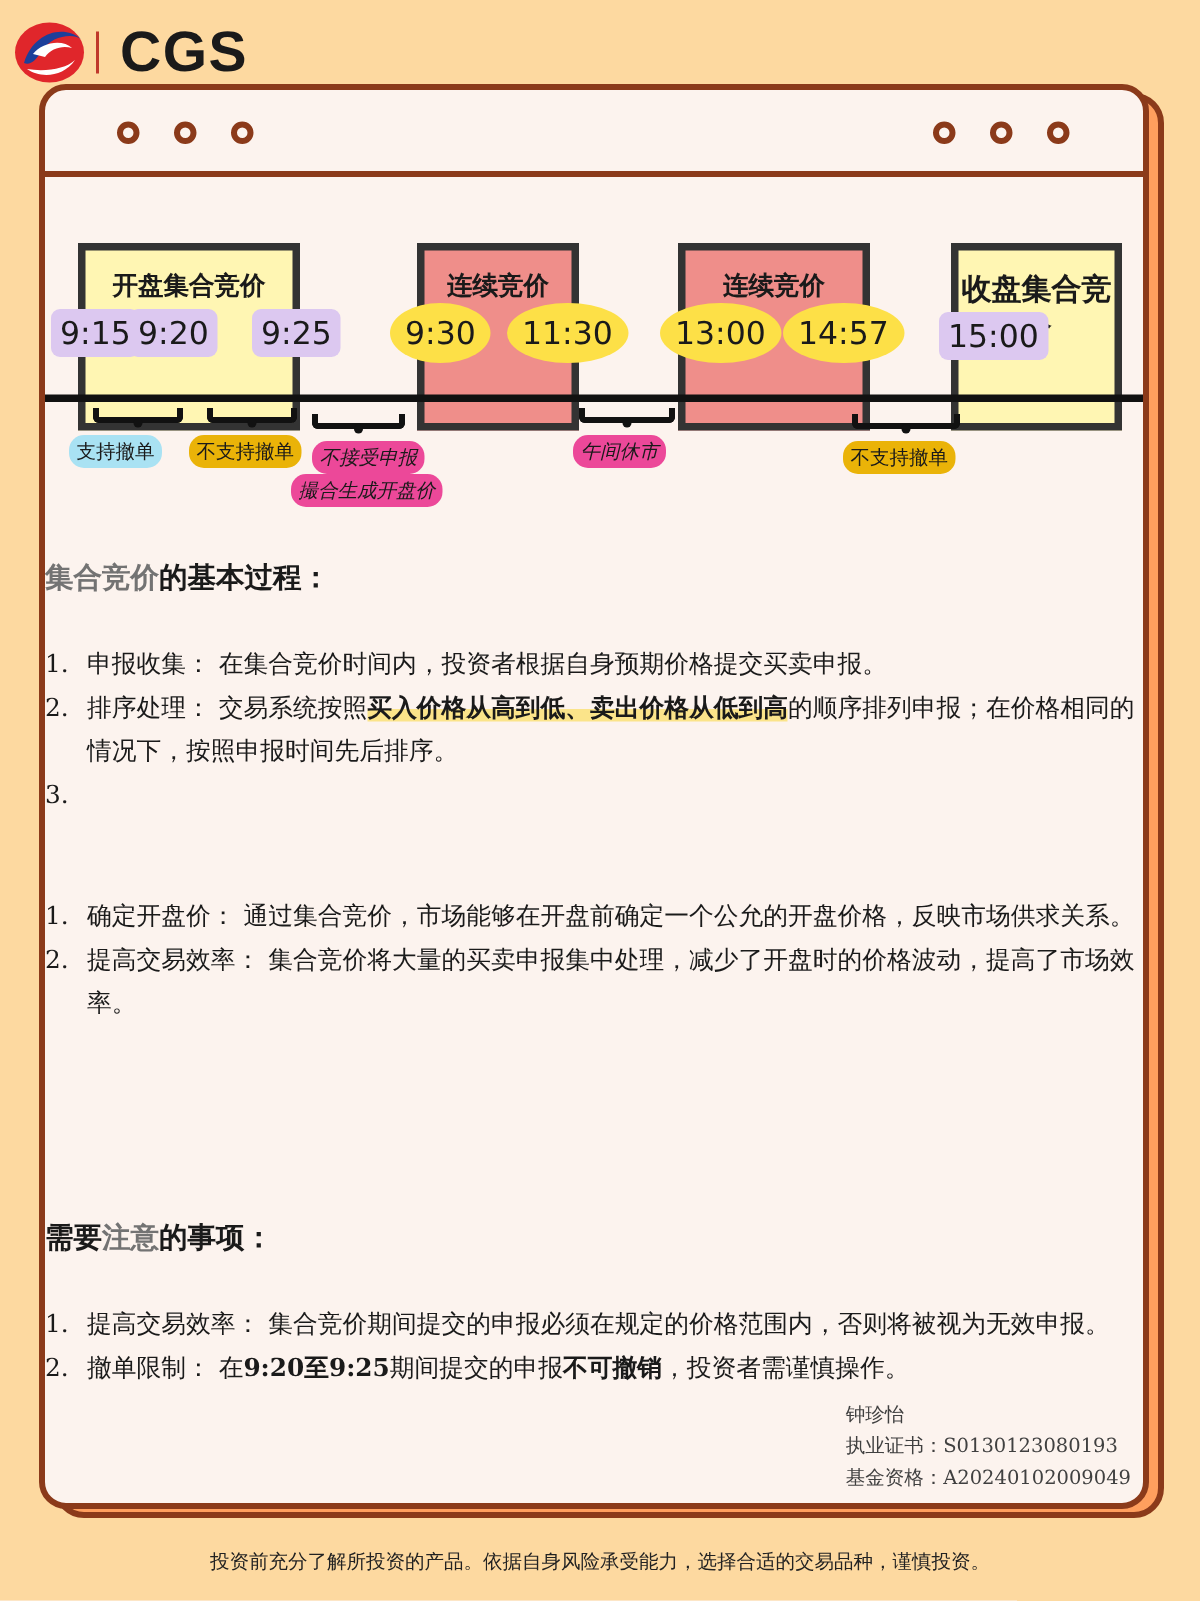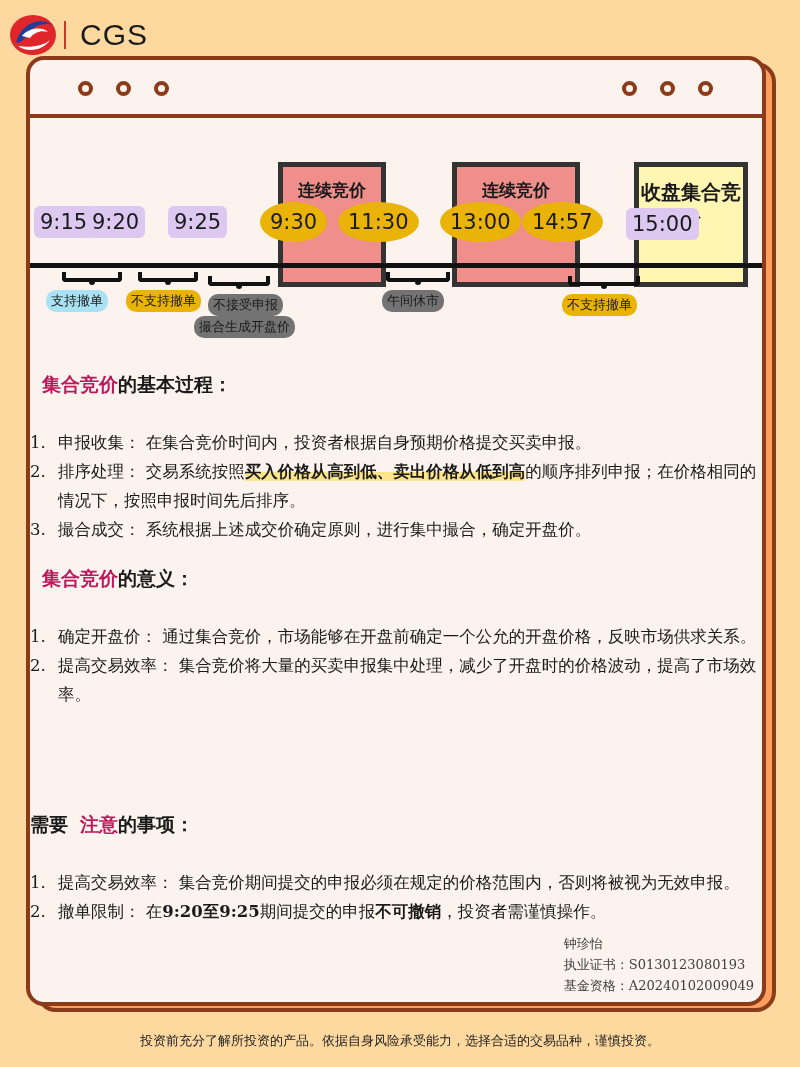--- a/index.html
+++ b/index.html
@@ -7,54 +7,54 @@
     width: 800px; height: 1067px; overflow: hidden;
     background: #fdd9a0;
     font-family: "DejaVu Sans", "Liberation Sans", sans-serif;
     position: relative;
     color: #1a1a1a;
   }
   .logo { position: absolute; left: 8px; top: 12px; display: flex; align-items: center; }
   .logo-mark { width: 50px; height: 46px; position: relative; }
   .logo-text { font-family: "Liberation Sans", sans-serif; font-weight: bold; font-size: 30px; color: #1a1a1a; margin-left: 8px; letter-spacing: 1px; }
   .logo-sep { display: inline-block; width: 2px; height: 28px; background: #c0392b; margin: 0 6px; vertical-align: middle; }
-  .logo-cgs { font-family: "Liberation Sans", sans-serif; font-weight: normal; font-size: 30px; }
+  .logo-cgs { font-family: "Liberation Sans", sans-serif; font-weight: bold; font-size: 38px; }
 
   .card-back {
     position: absolute; left: 36px; top: 62px; width: 740px; height: 950px;
     background: #ff9f5e; border: 4px solid #8b3a1a; border-radius: 20px;
   }
   .card {
     position: absolute; left: 26px; top: 56px; width: 740px; height: 950px;
     background: #fcf3ee; border: 4px solid #8b3a1a; border-radius: 18px;
     overflow: hidden;
   }
   .card-header { height: 58px; border-bottom: 4px solid #8b3a1a; position: relative; }
   .dot { position: absolute; top: 21px; width: 15px; height: 15px; border: 4px solid #8b3a1a; border-radius: 50%; background: #fcf3ee; }
 
   .tl { position: absolute; left: 0; top: 100px; width: 740px; height: 230px; }
   .box { position: absolute; border: 5px solid #333; }
   .box-yellow { background: #fff6b3; }
   .box-red { background: #ef8e8a; }
   .box-title { position: absolute; width: 100%; text-align: center; font-weight: bold; font-size: 17px; top: 12px; font-family: "DejaVu Serif", serif; }
   .time { position: absolute; font-size: 21px; font-family: "DejaVu Sans", sans-serif; padding: 4px 6px; }
   .t-purple { background: #dcc8f0; border-radius: 6px; }
-  .t-peach { background: #eab308; border-radius: 50%; padding: 8px 10px; }
+  .t-peach { background: #fde047; border-radius: 50%; padding: 8px 10px; }
   .axis { position: absolute; left: -12px; top: 103px; width: 766px; height: 5px; background: #111; }
   .arrow { position: absolute; left: 738px; top: 94px; width: 18px; height: 18px; border-right: 5px solid #111; border-top: 5px solid #111; transform: rotate(45deg); }
   .brace { position: absolute; height: 10px; border: 4px solid #111; border-top: none; border-radius: 0 0 4px 4px; }
   .brace::after { content: ""; position: absolute; left: 50%; bottom: -7px; width: 6px; height: 6px; background: #111; border-radius: 50%; transform: translateX(-50%); }
   .tag { position: absolute; font-size: 13px; padding: 2px 5px; border-radius: 10px; font-family: "DejaVu Serif", serif; white-space: nowrap; }
   .tag-blue { background: #a9e2f3; }
   .tag-pink { background: #eab308; }
-  .tag-yellow { background: #737373; }
+  .tag-yellow { background: #ec4899; font-style: italic; }
 
   .section { position: absolute; left: 0; width: 740px; padding-left: 0; }
   .sec-title { font-size: 19px; font-weight: bold; font-family: "DejaVu Serif", serif; }
-  .red { color: #be185d; padding-left: 12px; }
+  .red { color: #737373; }
   .items { margin-top: 30px; font-size: 16.5px; font-family: "DejaVu Serif", serif; line-height: 29px; }
   .item { display: flex; }
   .num { width: 28px; flex: none; }
   .hl { font-weight: bold; background: linear-gradient(transparent 55%, #fbe48a 55%); }
   .b { font-weight: bold; }
 
   .sig { position: absolute; right: 8px; bottom: 6px; font-size: 13px; line-height: 21px; color: #404040; font-family: "DejaVu Serif", serif; }
   .footer { position: absolute; left: 0; top: 1032px; width: 800px; text-align: center; font-size: 13px; font-family: "DejaVu Serif", serif; color: #222; }
 </style>
 </head>
@@ -79,20 +79,23 @@
   <div class="card-header">
     <span class="dot" style="left:48px"></span>
     <span class="dot" style="left:86px"></span>
     <span class="dot" style="left:124px"></span>
     <span class="dot" style="left:592px"></span>
     <span class="dot" style="left:630px"></span>
     <span class="dot" style="left:668px"></span>
   </div>
 
   <div class="tl">
+    <div class="box box-yellow" style="left:22px;top:2px;width:148px;height:125px;">
+      <div class="box-title">开盘集合竞价</div>
+    </div>
     <div class="box box-red" style="left:248px;top:2px;width:108px;height:125px;">
       <div class="box-title">连续竞价</div>
     </div>
     <div class="box box-red" style="left:422px;top:2px;width:128px;height:125px;">
       <div class="box-title">连续竞价</div>
     </div>
     <div class="box box-yellow" style="left:604px;top:2px;width:114px;height:125px;">
       <div class="box-title" style="font-size:20px;">收盘集合竞价</div>
     </div>
 
@@ -128,27 +131,25 @@
       <div class="item">
           <span class="num">1.</span>
           <span><span>申报收集：</span> <span>在集合竞价时间内，投资者根据自身预期价格提交买卖申报。</span></span>
         </div>
       <div class="item">
           <span class="num">2.</span>
           <span><span>排序处理：</span> <span>交易系统按照</span><span class="hl">买入价格从高到低、卖出价格从低到高</span><span>的顺序排列申报；在价格相同的情况下，按照申报时间先后排序。</span></span>
         </div>
       <div class="item">
           <span class="num">3.</span>
-          <span><span>撮合成交：</span> <span>系统根据上述成交价确定原则，进行集中撮合，确定开盘价。</span></span>
         </div>
     </div>
   </div>
 
   <div class="section" style="top:506px;">
-    <div class="sec-title"><span class="red">集合竞价</span><span>的意义：</span></div>
     <div class="items">
       <div class="item">
           <span class="num">1.</span>
           <span><span>确定开盘价：</span> <span>通过集合竞价，市场能够在开盘前确定一个公允的开盘价格，反映市场供求关系。</span></span>
         </div>
       <div class="item">
           <span class="num">2.</span>
           <span><span>提高交易效率：</span> <span>集合竞价将大量的买卖申报集中处理，减少了开盘时的价格波动，提高了市场效率。</span></span>
         </div>
     </div>

